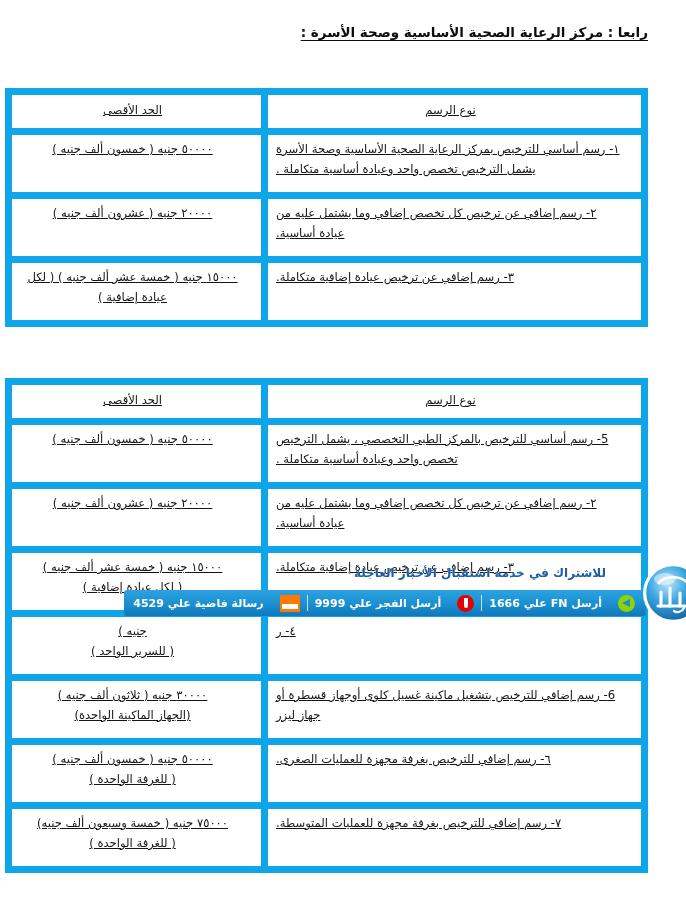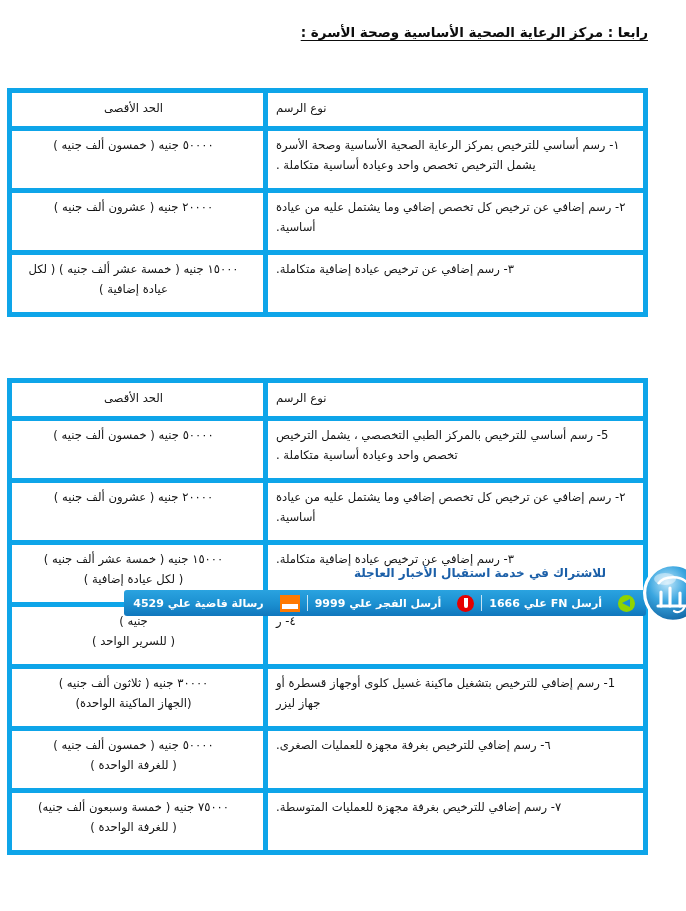--- a/index.html
+++ b/index.html
@@ -41,39 +41,40 @@
 
   
   .fee-table {
     position: absolute;
     border-collapse: collapse;
     table-layout: fixed;
     direction: rtl;
     background: #ffffff;
   }
   .fee-table td, .fee-table th {
-    border: 5px solid #0ea5e9;
+    border: 7px solid #0ea5e9;
     vertical-align: top;
     padding: 5px 16px 6px 8px;
     font-size: 11.6px;
     line-height: 1.72;
     font-weight: normal;
     color: #141414;
+    text-decoration: underline;
   }
   .fee-table th {
     text-align: right;
     font-weight: normal;
     padding-top: 6px;
     padding-bottom: 7px;
   }
   .col-desc  { width: 380px; }
   .col-max   { width: 256px; }
   td.cell-desc { text-align: left; }
   td.cell-max  { text-align: center; }
-  th.head-desc { text-align: left; }
+  th.head-desc { text-align: center; }
   th.head-max  { text-align: center; }
   .cell-max .amount-line { display: block; }
   .cell-max .sub-line { display: block; text-align: center; }
 
   #table-four { right: 38px; top: 88px; width: 636px; }
   #table-five { right: 38px; top: 378px; width: 636px; }
 
   
   .r-tall td { height: 46px; }
 
@@ -290,21 +291,21 @@
         </td>
       </tr>
       <tr class="r-tall">
         <td class="cell-desc">٤- ر</td>
         <td class="cell-max">
           <span class="amount-line">جنيه )</span>
           <span class="sub-line">( للسرير الواحد )</span>
         </td>
       </tr>
       <tr class="r-tall">
-        <td class="cell-desc">1- رسم إضافي للترخيص بتشغيل ماكينة غسيل كلوى أوجهاز قسطرة أو جهاز ليزر</td>
+        <td class="cell-desc">6- رسم إضافي للترخيص بتشغيل ماكينة غسيل كلوى أوجهاز قسطرة أو جهاز ليزر</td>
         <td class="cell-max">
           <span class="amount-line">٣٠٠٠٠ جنيه ( ثلاثون ألف جنيه )</span>
           <span class="sub-line">(الجهاز الماكينة الواحدة)</span>
         </td>
       </tr>
       <tr class="r-tall">
         <td class="cell-desc">٦- رسم إضافي للترخيص بغرفة مجهزة للعمليات الصغرى.</td>
         <td class="cell-max">
           <span class="amount-line">٥٠٠٠٠ جنيه ( خمسون ألف جنيه )</span>
           <span class="sub-line">( للغرفة الواحدة )</span>

